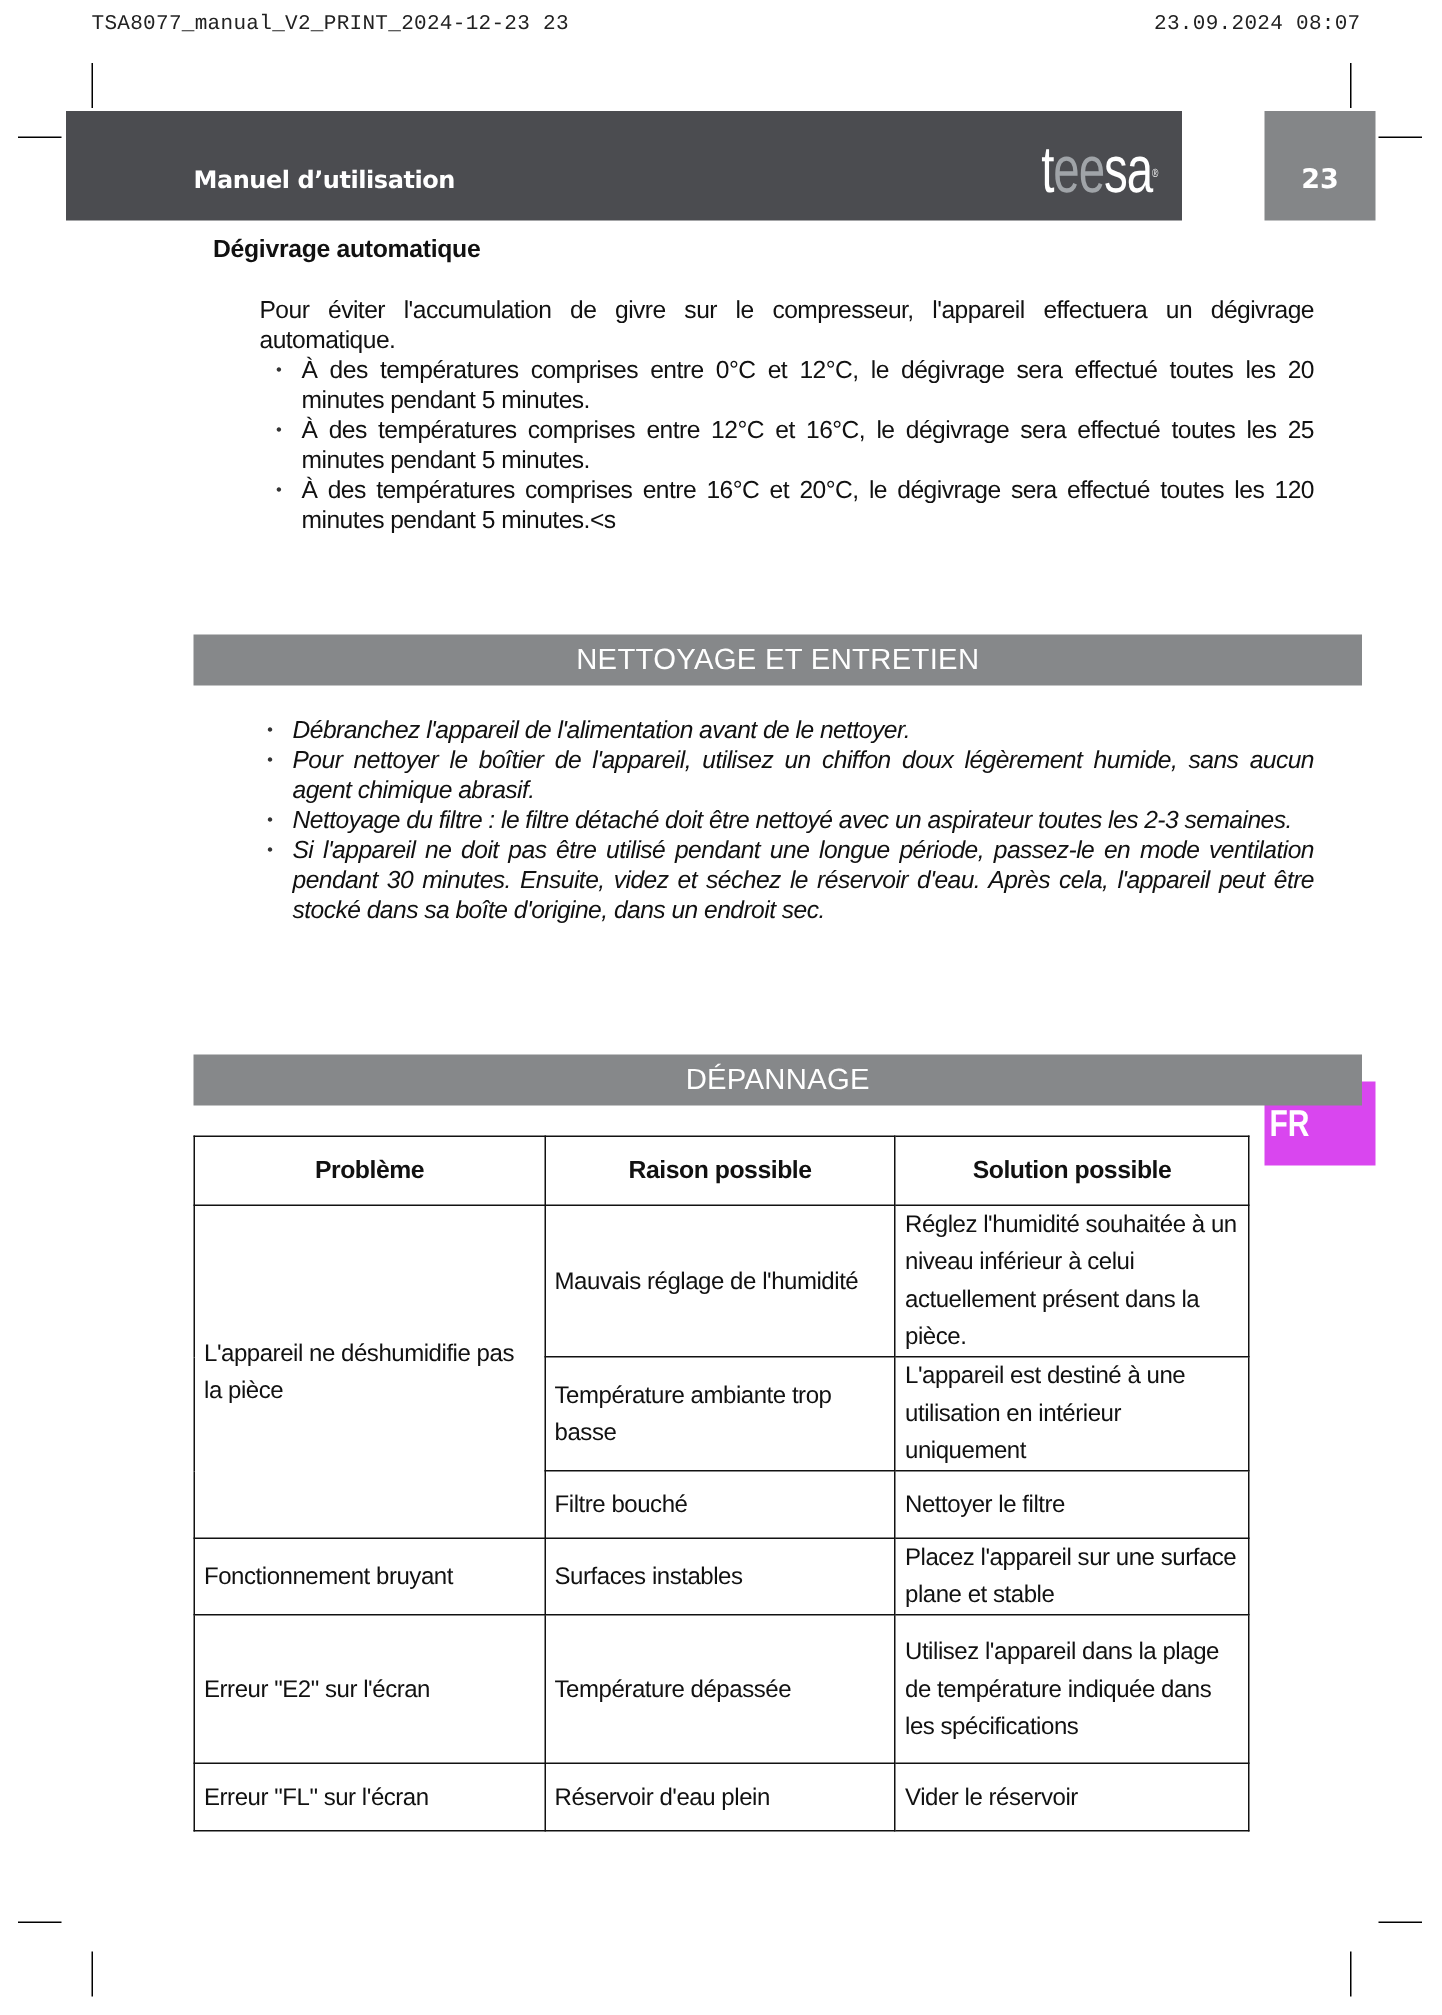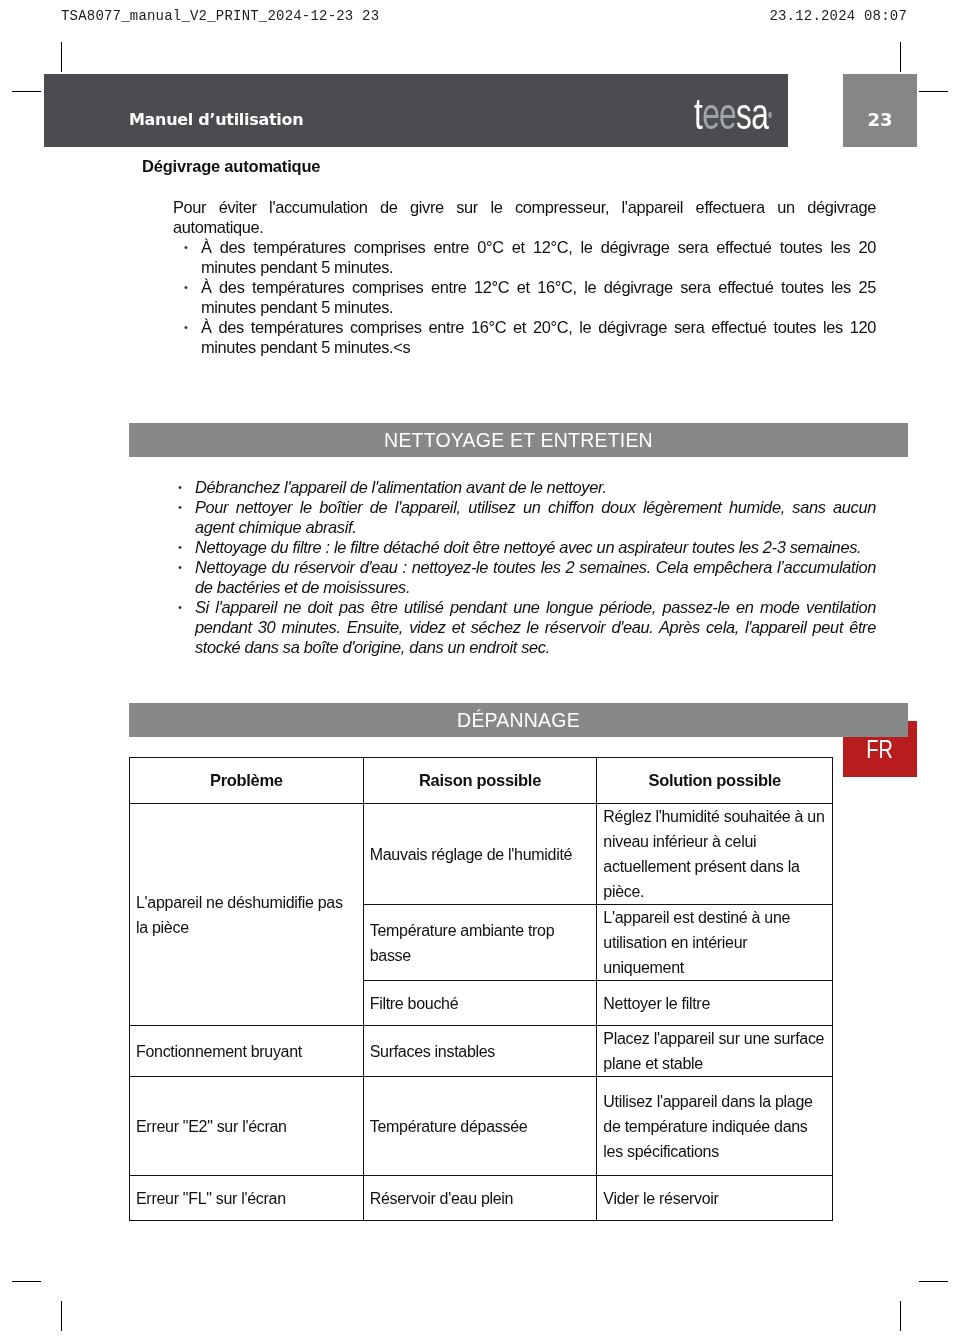--- a/index.html
+++ b/index.html
@@ -13,21 +13,21 @@
   .crop { position: absolute; background: #000; }
 
   .header-bar { position: absolute; left: 44px; top: 74px; width: 744px; height: 73px; background: #4b4c50; }
   .header-title { position: absolute; left: 85px; top: 36px; color: #fff; font-weight: bold; font-size: 16px; font-family: "DejaVu Sans", sans-serif; letter-spacing: -0.3px; }
   .logo { position: absolute; right: 16px; top: 16px; font-family: "Liberation Sans", sans-serif; font-size: 44px; line-height: 48px; letter-spacing: -1px; transform: scaleX(0.72); transform-origin: right center; }
   .logo .w { color: #ffffff; }
   .logo .g { color: #a0a4a8; }
   .logo sup { font-size: 8px; color: #fff; vertical-align: top; position: relative; top: 2px; }
 
   .page-box { position: absolute; left: 843px; top: 74px; width: 74px; height: 73px; background: #848688; color: #fff; font-weight: bold; font-size: 18px; font-family: "DejaVu Sans", sans-serif; display: flex; align-items: center; justify-content: center; padding-top: 18px; }
-  .lang-box { position: absolute; left: 843px; top: 721px; width: 74px; height: 56px; background: #b91c1c; color: #fff; font-weight: normal; font-size: 25px; font-family: "Liberation Sans", sans-serif; display: flex; align-items: center; justify-content: center; transform-origin: center; }
+  .lang-box { position: absolute; left: 843px; top: 721px; width: 74px; height: 56px; background: #d946ef; color: #fff; font-weight: bold; font-size: 25px; font-family: "Liberation Sans", sans-serif; display: flex; align-items: center; justify-content: flex-start; transform-origin: center; }
   .lang-box span { transform: scaleX(0.8); display: inline-block; }
 
   .content { position: absolute; left: 129px; width: 703px; font-size: 16.4px; line-height: 20px; font-family: "Liberation Sans Narrow", "Liberation Sans", sans-serif; margin-left: 44px; }
   .h3 { position: absolute; left: 142px; top: 157px; font-weight: bold; font-size: 16.5px; letter-spacing: -0.2px; }
   .para { text-align: justify; letter-spacing: -0.35px; }
   ul.bullets { list-style: none; }
   ul.bullets li { position: relative; text-align: justify; letter-spacing: -0.35px; }
   ul.bullets li::before { content: "•"; position: absolute; font-size: 11px; color: #333; }
   .defrost ul.bullets li { padding-left: 28px; }
   .defrost ul.bullets li::before { left: 11px; top: 0; }
@@ -38,21 +38,21 @@
 
   table.trouble { position: absolute; left: 129px; top: 757px; width: 704px; border-collapse: collapse; font-size: 16px; line-height: 25px; letter-spacing: -0.3px; }
   table.trouble th, table.trouble td { border: 1.3px solid #111; vertical-align: middle; padding: 0 6px; }
   table.trouble th { font-weight: bold; height: 46px; font-size: 16.5px; }
   col.c1 { width: 234px; } col.c2 { width: 234px; } col.c3 { width: 236px; }
 </style>
 </head>
 <body>
 
 <div class="slug left">TSA8077_manual_V2_PRINT_2024-12-23 23</div>
-<div class="slug right">23.12.2024 08:07</div>
+<div class="slug right">23.09.2024 08:07</div>
 
 <div class="crop" style="left:61px;top:42px;width:1px;height:30px;"></div>
 <div class="crop" style="left:12px;top:91px;width:29px;height:1px;"></div>
 <div class="crop" style="left:900px;top:42px;width:1px;height:30px;"></div>
 <div class="crop" style="left:919px;top:91px;width:29px;height:1px;"></div>
 <div class="crop" style="left:12px;top:1281px;width:29px;height:1px;"></div>
 <div class="crop" style="left:61px;top:1301px;width:1px;height:30px;"></div>
 <div class="crop" style="left:919px;top:1281px;width:29px;height:1px;"></div>
 <div class="crop" style="left:900px;top:1301px;width:1px;height:30px;"></div>
 
@@ -75,21 +75,20 @@
     <li>À des températures comprises entre 16°C et 20°C, le dégivrage sera effectué toutes les 120 minutes pendant 5 minutes.&lt;s</li>
   </ul>
 </div>
 
 <div class="section-bar" style="top:423px;">NETTOYAGE ET ENTRETIEN</div>
 <div class="content clean" style="top:477px;">
   <ul class="bullets">
     <li>Débranchez l'appareil de l'alimentation avant de le nettoyer.</li>
     <li>Pour nettoyer le boîtier de l'appareil, utilisez un chiffon doux légèrement humide, sans aucun agent chimique abrasif.</li>
     <li>Nettoyage du filtre : le filtre détaché doit être nettoyé avec un aspirateur toutes les 2-3 semaines.</li>
-    <li>Nettoyage du réservoir d'eau : nettoyez-le toutes les 2 semaines. Cela empêchera l’accumulation de bactéries et de moisissures.</li>
     <li>Si l'appareil ne doit pas être utilisé pendant une longue période, passez-le en mode ventilation pendant 30 minutes. Ensuite, videz et séchez le réservoir d'eau. Après cela, l'appareil peut être stocké dans sa boîte d'origine, dans un endroit sec.</li>
   </ul>
 </div>
 
 <div class="section-bar" style="top:703px;">DÉPANNAGE</div>
 
 <table class="trouble">
   <colgroup>
       <col class="c1">
       <col class="c2">

